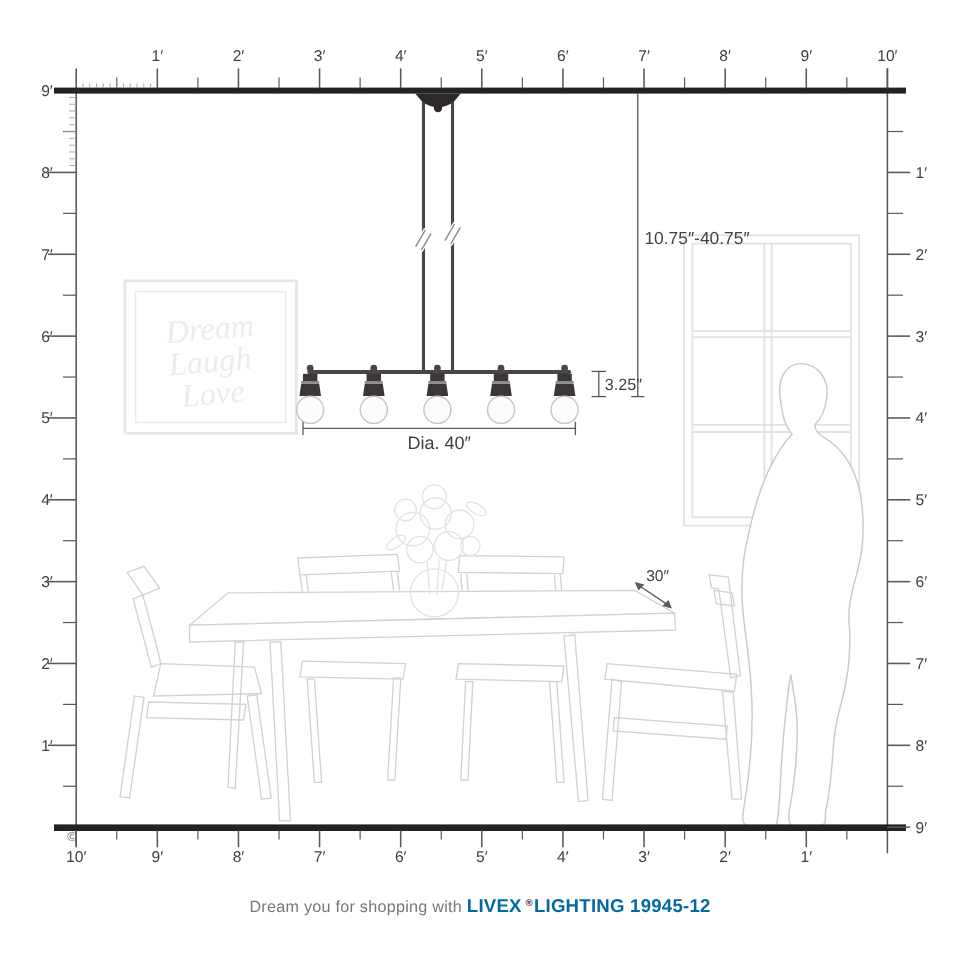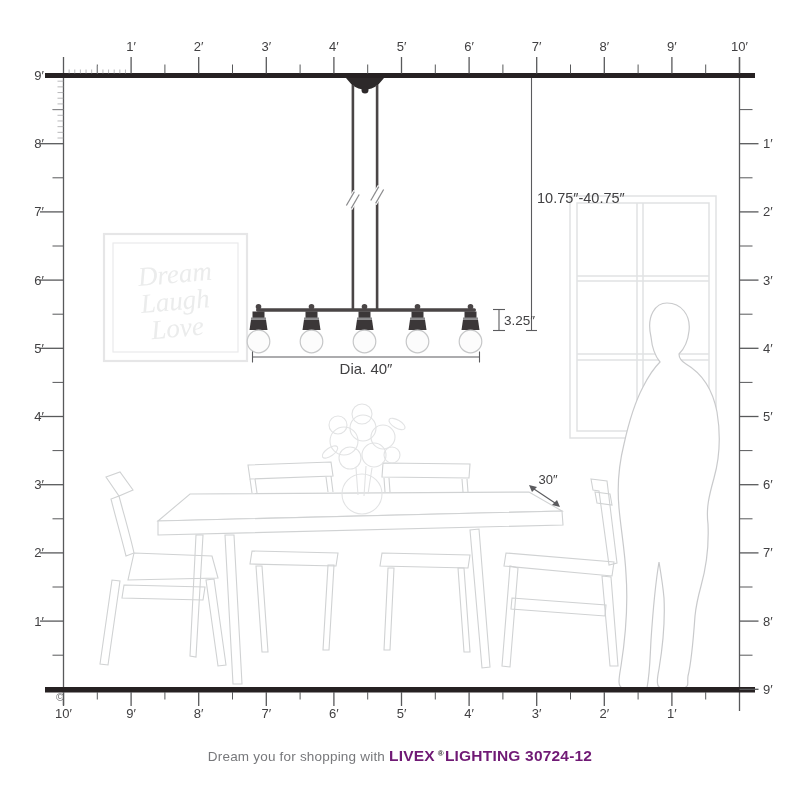--- a/index.html
+++ b/index.html
@@ -1,21 +1,21 @@
 <!DOCTYPE html>
 <html><head>
 <meta charset="utf-8">
 <style>
   html,body{margin:0;padding:0;background:#fff;}
   .stage{position:relative;width:800px;height:800px;background:#ffffff;overflow:hidden;
          font-family:"Liberation Sans",sans-serif;}
   svg{position:absolute;left:0;top:0;}
   .footer{position:absolute;left:0;top:747px;width:800px;text-align:center;
           color:#77787b;font-size:13.5px;letter-spacing:.2px;}
-  .footer .brand,.footer .model{font-weight:bold;color:#701a75;font-size:15.5px;}
+  .footer .brand,.footer .model{font-weight:bold;color:#0369a1;font-size:15.5px;}
   .footer sup{font-size:8px;color:#2d292a;font-weight:bold;margin:0 1px 0 3px;}
   text{font-family:"Liberation Sans",sans-serif;}
   .artline{font-family:"Liberation Serif",serif;font-style:italic;}
 </style>
 </head>
 <body>
 
 <div class="stage">
 
 <svg width="800" height="800" viewBox="0 0 800 800">
@@ -335,16 +335,16 @@
         <line x1="739.5" y1="382.40000000000003" x2="752.5" y2="382.40000000000003" stroke="#58595b" stroke-width="1"></line>
         <line x1="739.5" y1="450.6" x2="752.5" y2="450.6" stroke="#58595b" stroke-width="1"></line>
         <line x1="739.5" y1="518.8" x2="752.5" y2="518.8" stroke="#58595b" stroke-width="1"></line>
         <line x1="739.5" y1="587" x2="752.5" y2="587" stroke="#58595b" stroke-width="1"></line>
         <line x1="739.5" y1="655.2" x2="752.5" y2="655.2" stroke="#58595b" stroke-width="1"></line>
       </g>
 </svg>
 
 <div class="footer">
   <span>Dream you for shopping with</span>
-  <span class="brand">LIVEX</span><sup>®</sup><span class="model">LIGHTING 30724-12</span>
+  <span class="brand">LIVEX</span><sup>®</sup><span class="model">LIGHTING 19945-12</span>
 </div>
 
 </div>
 
 </body></html>

